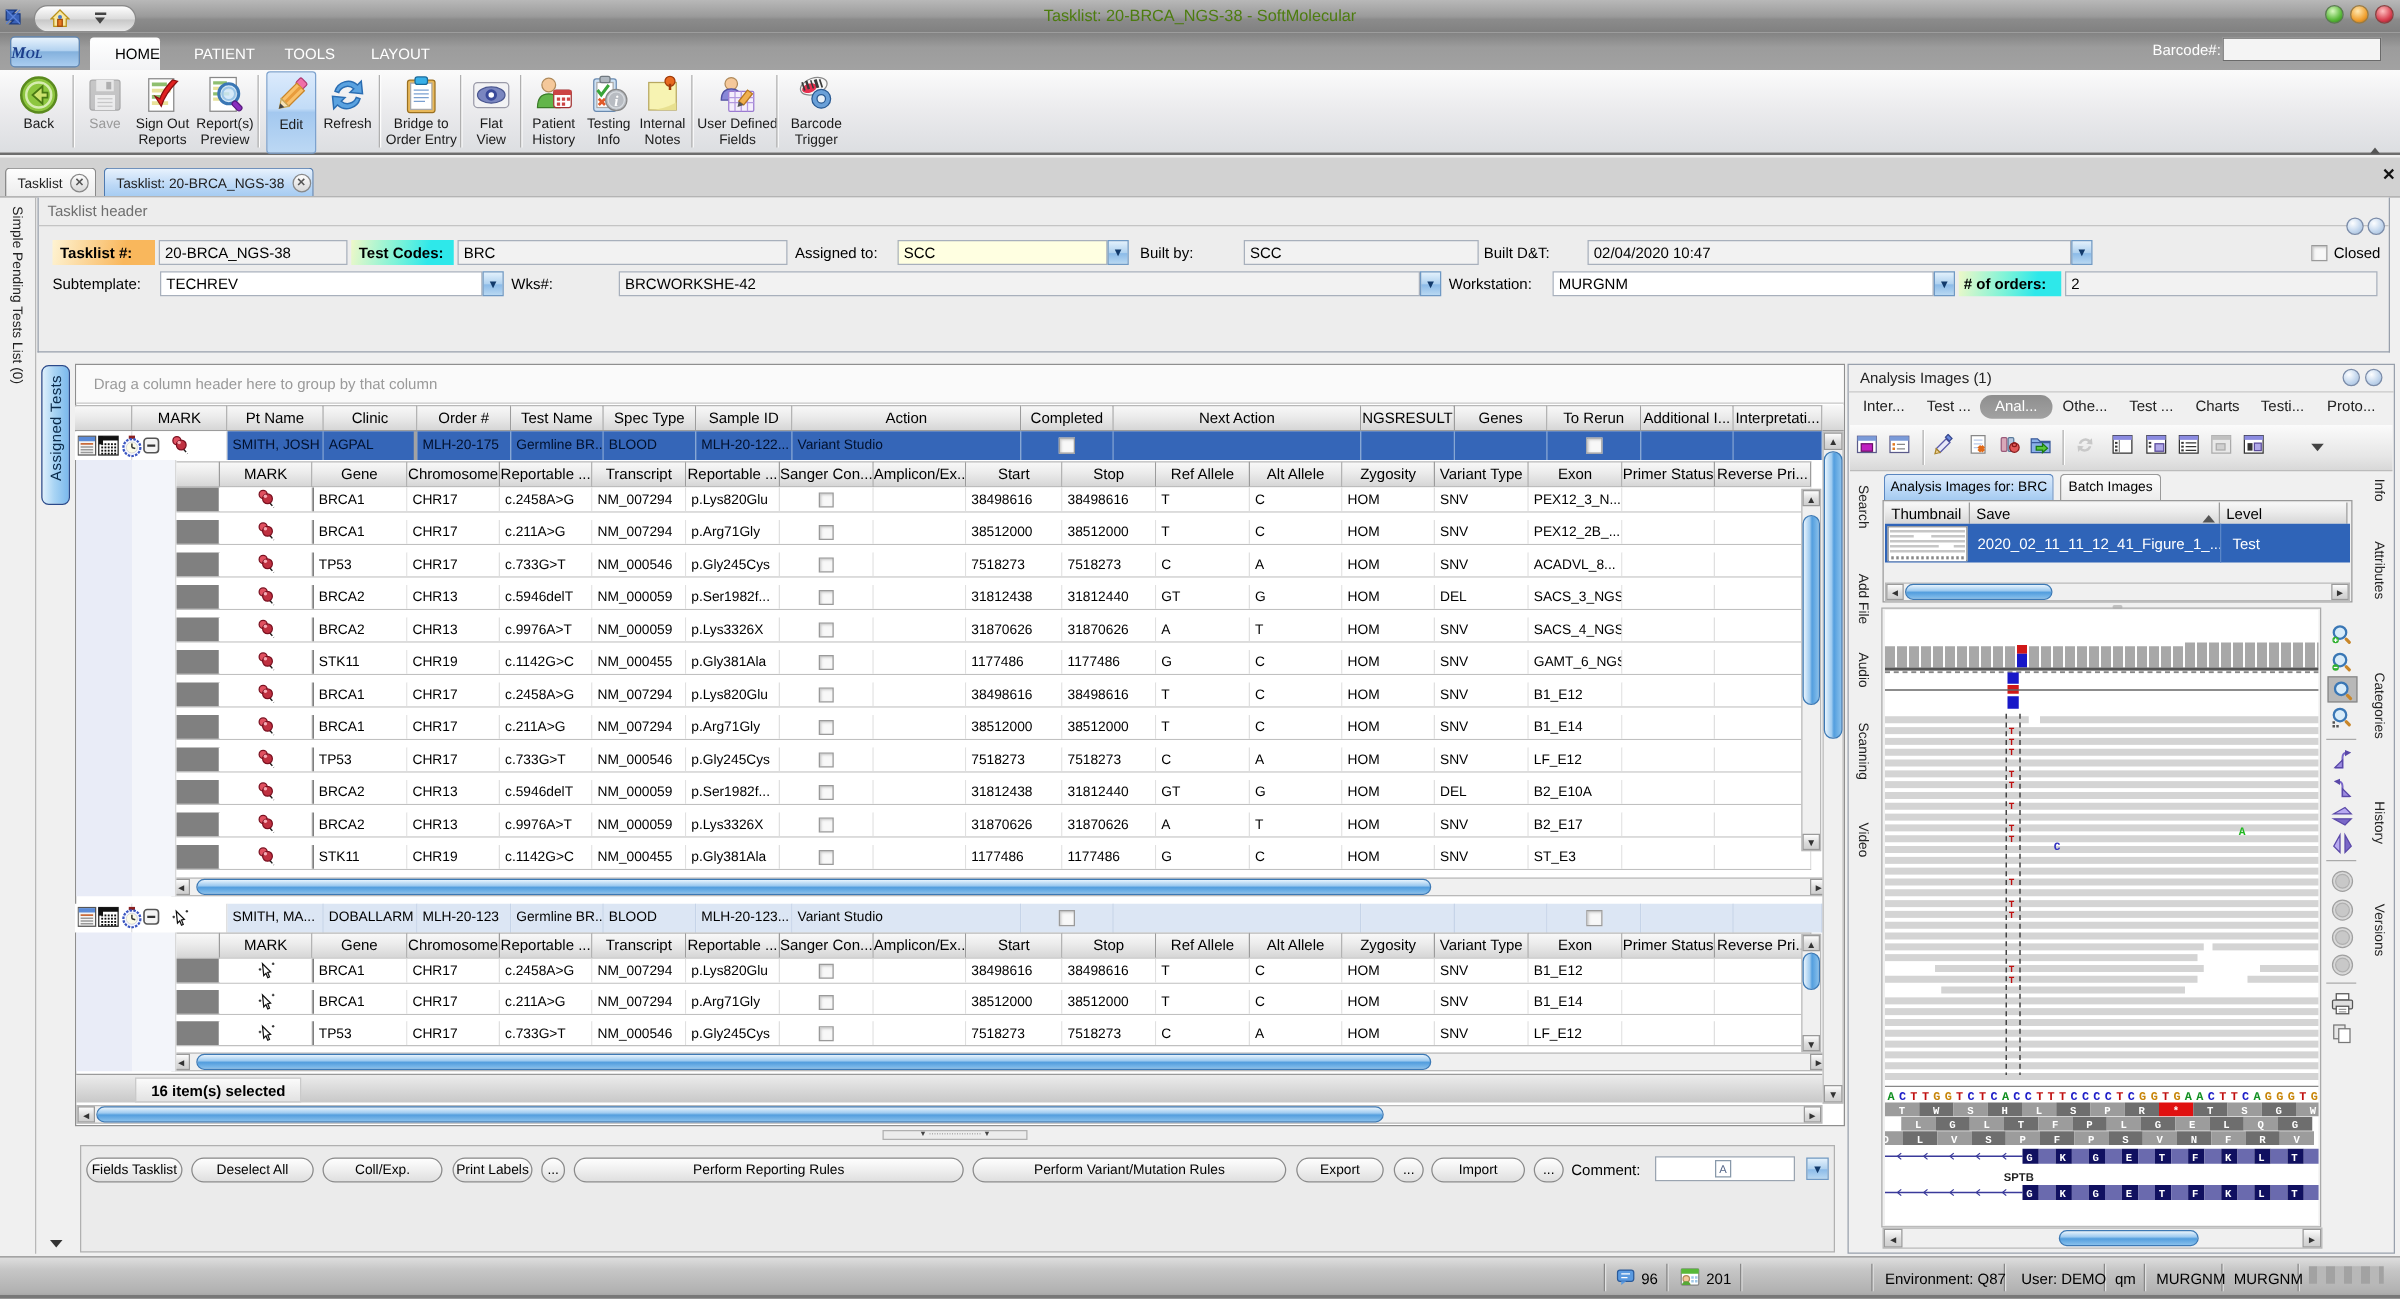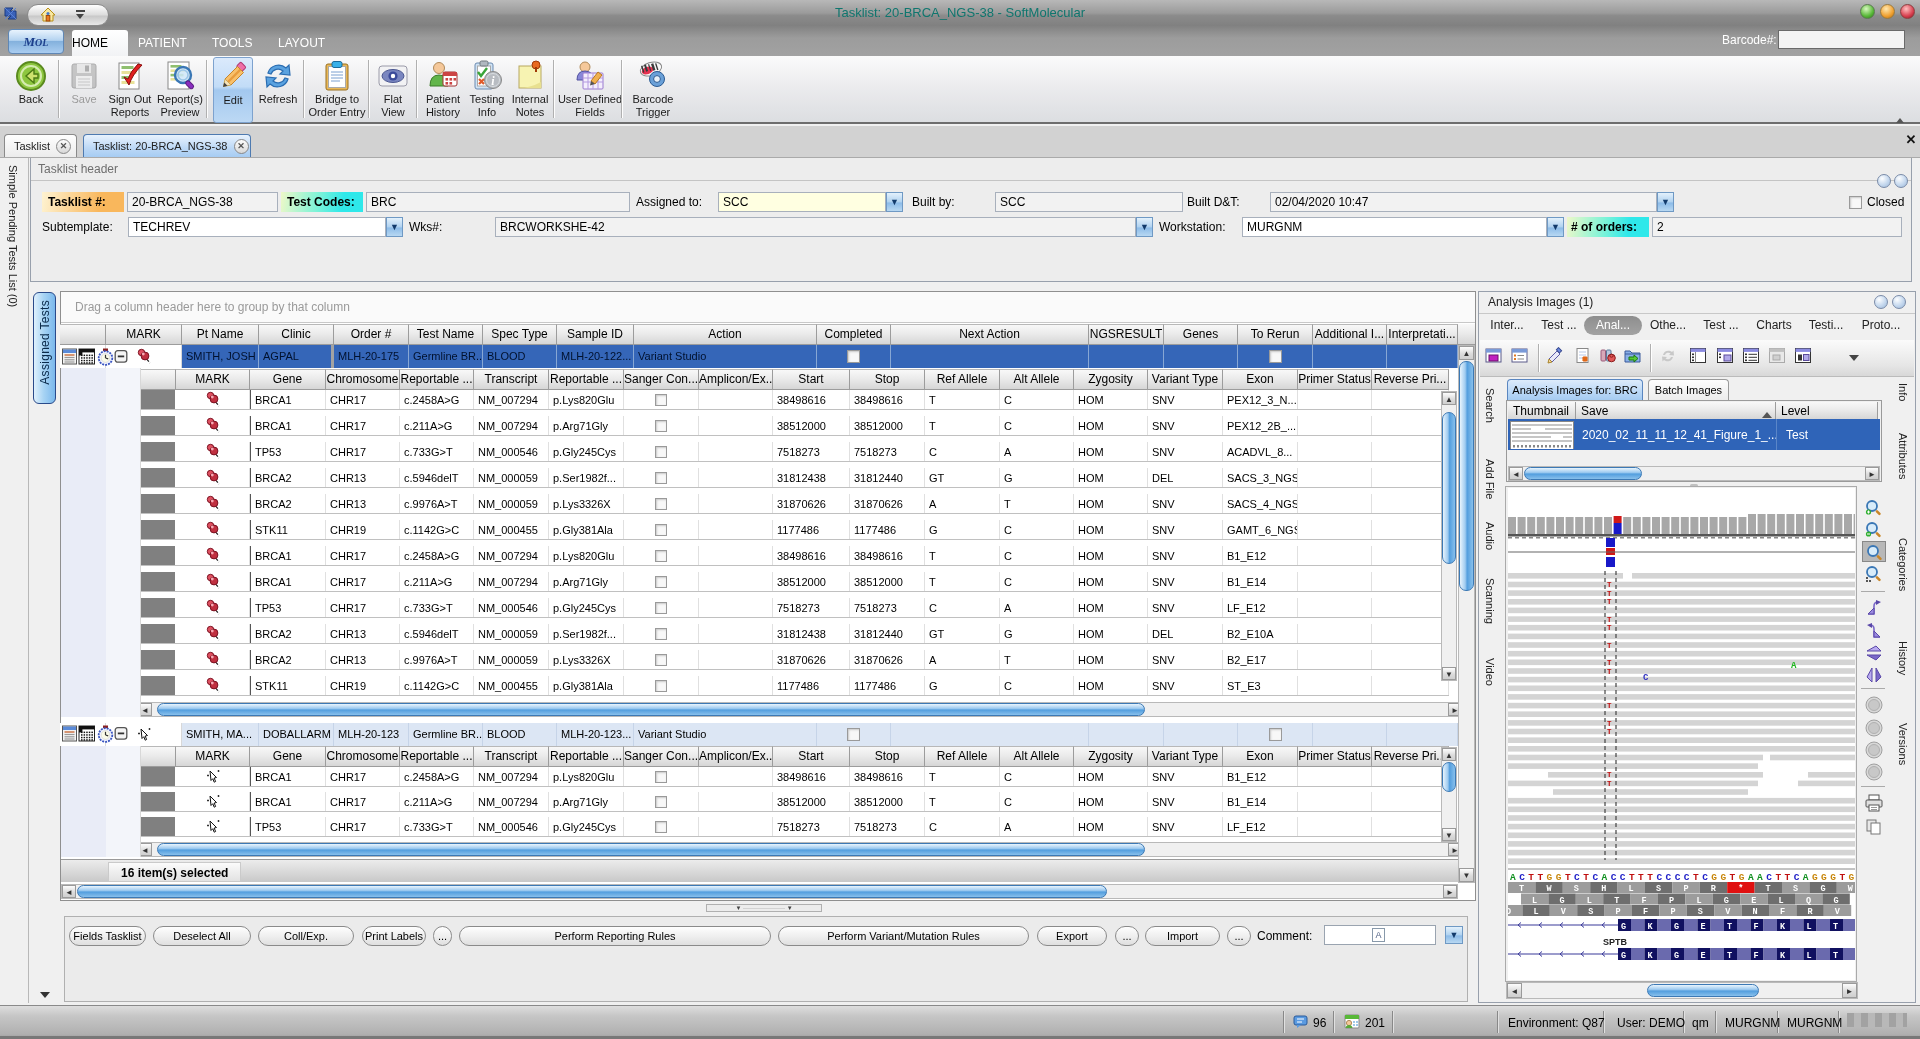--- a/index.html
+++ b/index.html
@@ -1,24 +1,24 @@
 <!DOCTYPE html>
 <html><head><meta charset="utf-8"><title>Tasklist</title><style>
 *{box-sizing:border-box;margin:0;padding:0}
 html,body{width:1920px;height:1039px;overflow:hidden}
 body{font-family:"Liberation Sans",sans-serif;font-size:12px;background:#f0f0f0;position:relative}
 .abs{position:absolute}
 .titlebar{left:0;top:0;width:1920px;height:26px;background:linear-gradient(#b8b8b8,#9b9b9b 50%,#8b8b8b 60%,#808080)}
-.apptitle{left:0;top:5px;width:1920px;text-align:center;color:#0f766e;font-size:13px}
+.apptitle{left:0;top:5px;width:1920px;text-align:center;color:#4d7c0f;font-size:13px}
 .qat{left:27px;top:4px;width:82px;height:22px;background:linear-gradient(#fff,#dcdcdc 50%,#c8c8c8 55%,#e8e8e8);border:1px solid #8a8a8a;border-radius:11px}
 .ball{width:15px;height:15px;border-radius:50%;top:4px}
 .menurow{left:0;top:26px;width:1920px;height:30px;background:linear-gradient(#828282,#9c9c9c 40%,#a2a2a2)}
-.mtab{top:30px;height:26px;color:#fff;font-size:12px;text-align:left;line-height:26px}
+.mtab{top:30px;height:26px;color:#fff;font-size:12px;text-align:right;line-height:26px}
 .mtab.active{background:linear-gradient(#fff,#f2f3f5);color:#000;border-radius:3px 3px 0 0}
-.mlogo{left:8px;top:29px;width:56px;height:25px;border-radius:4px;border:1px solid #5f87b5;background:linear-gradient(#e8f3fd,#b4d3f0 45%,#84b1dd 50%,#aacdf0);color:#1c3f8c;text-align:center;font-style:italic;font-weight:bold;font-size:13px;line-height:23px;font-family:"Liberation Serif",serif}
+.mlogo{left:8px;top:29px;width:56px;height:25px;border-radius:4px;border:1px solid #5f87b5;background:linear-gradient(#e8f3fd,#b4d3f0 45%,#84b1dd 50%,#aacdf0);color:#1c3f8c;text-align:left;font-style:italic;font-weight:bold;font-size:13px;line-height:23px;font-family:"Liberation Serif",serif}
 .ribbon{left:0;top:56px;width:1920px;height:68px;background:linear-gradient(#fbfbfb,#ececee 45%,#e3e4e7 75%,#dcdee1);border-bottom:2px solid #6d6d6d}
 .rbtn{top:57px;height:66px;text-align:center;color:#1a1a1a;font-size:11px}
 .rbtn .ic{margin:3px auto 1px auto;width:32px;height:32px;position:relative}
 .rbtn .lb{line-height:13px}
 .rbtn.sel{background:linear-gradient(#dbeafc,#c2dcf7 45%,#a3c8ef 50%,#bcd8f4);border:1px solid #7da2ce;border-radius:3px}
 .rsep{top:60px;width:1px;height:58px;background:#b0b0b0;box-shadow:1px 0 0 #fdfdfd}
 .dis{filter:grayscale(1) opacity(.55)}
 .dtab{top:134px;height:23px;border:1px solid #8a8a8a;border-bottom:none;border-radius:4px 4px 0 0;background:linear-gradient(#fefefe,#ececec);font-size:11px;padding:4px 4px 0 9px;color:#222;white-space:nowrap;overflow:hidden}
 .dtab.active{background:linear-gradient(#e8f2fd,#bcd8f6 60%,#a6ccf2);border-color:#4e7ab0}
 .closec{display:inline-block;width:15px;height:15px;border-radius:50%;border:1px solid #888;background:linear-gradient(#fdfdfd,#d8d8d8);color:#555;font-size:9px;line-height:13px;text-align:center;vertical-align:1px;margin-left:6px;font-weight:bold}

